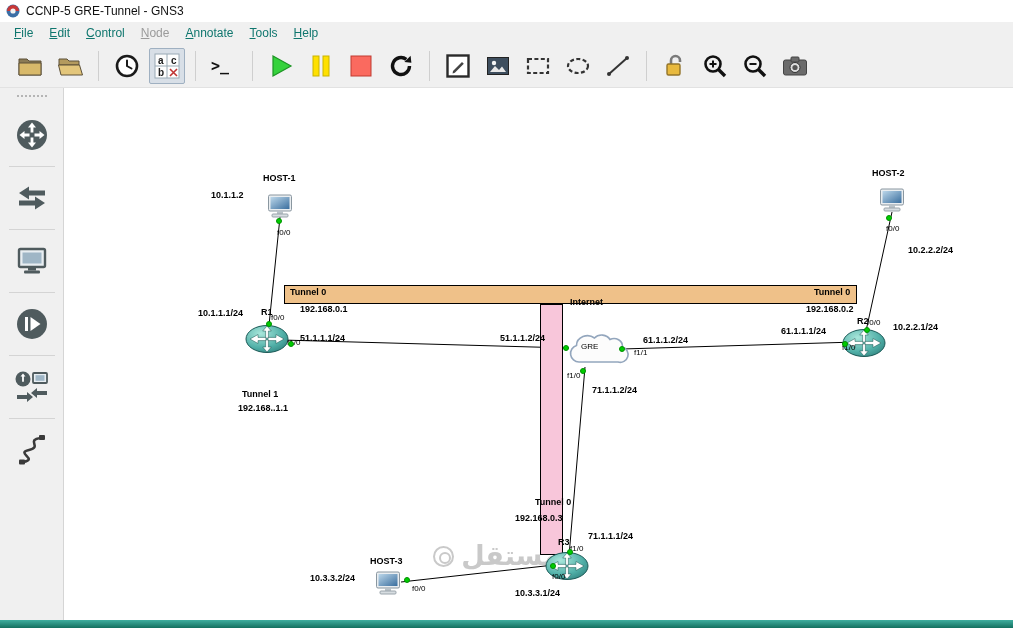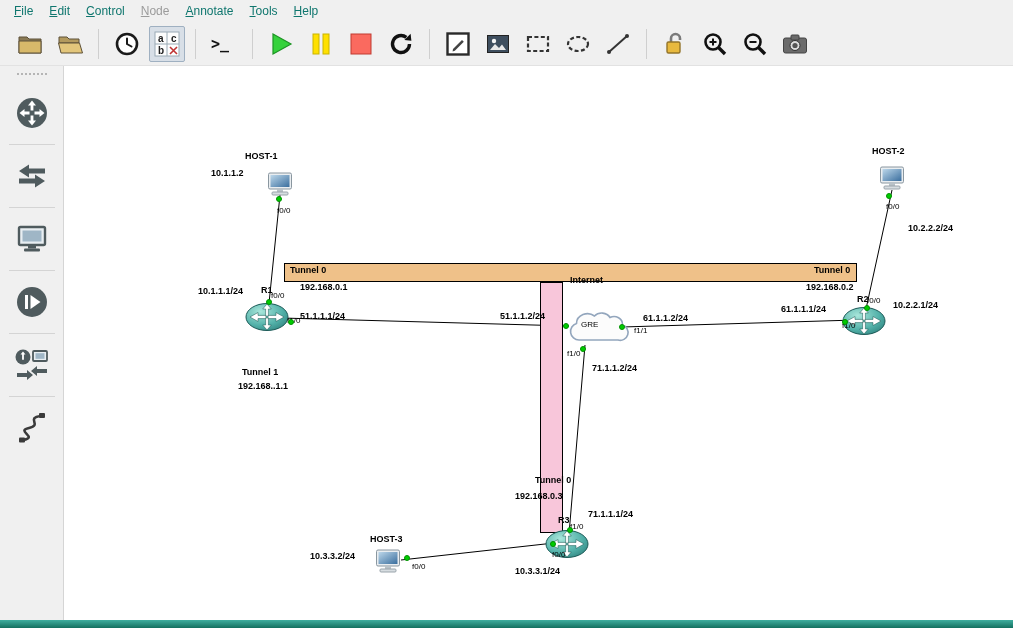--- a/index.html
+++ b/index.html
@@ -32,20 +32,30 @@
   .lbl.name{font-size:9px;font-weight:bold;}
   .lbl.note{font-size:9px;font-weight:bold;}
   .lbl.iface{font-size:8px;}
   .dot{position:absolute;width:6px;height:6px;border-radius:50%;background:#00cc00;border:1px solid #009100;z-index:7;}
   .bottomstrip{height:8px;background:linear-gradient(#3fae9f,#13705f);flex:0 0 auto;}
 </style>
 </head>
 <body>
 
 <div class="window">
+  <div class="titlebar">
+    <span style="line-height:0;">
+      <svg width="14" height="14" viewBox="0 0 14 14">
+          <circle cx="7" cy="7" r="6.5" fill="#3b6ea5"></circle>
+          <path d="M1 7 a6 6 0 0 1 12 0" fill="#c83737"></path>
+          <circle cx="7" cy="7" r="2.6" fill="#f2f2f2"></circle>
+        </svg>
+    </span>
+    <span>CCNP-5 GRE-Tunnel - GNS3</span>
+  </div>
 
   <div class="menubar" id="menubar">
       <span class="menu-item"><u>F</u>ile</span>
       <span class="menu-item"><u>E</u>dit</span>
       <span class="menu-item"><u>C</u>ontrol</span>
       <span class="menu-item disabled"><u>N</u>ode</span>
       <span class="menu-item"><u>A</u>nnotate</span>
       <span class="menu-item"><u>T</u>ools</span>
       <span class="menu-item"><u>H</u>elp</span>
     </div>
@@ -236,20 +246,24 @@
     <div class="canvas" id="canvas">
       <svg id="links-svg">
           <line x1="216" y1="129" x2="204" y2="247" stroke="#000" stroke-width="1"></line>
           <line x1="218" y1="252" x2="505" y2="260" stroke="#000" stroke-width="1"></line>
           <line x1="558" y1="261" x2="792" y2="254" stroke="#000" stroke-width="1"></line>
           <line x1="802" y1="243" x2="828" y2="124" stroke="#000" stroke-width="1"></line>
           <line x1="521" y1="279" x2="505" y2="468" stroke="#000" stroke-width="1"></line>
           <line x1="337" y1="494" x2="490" y2="477" stroke="#000" stroke-width="1"></line>
         </svg>
       <div class="watermark">
+        <div class="wm-top">
+          <span class="wm-logo"></span>
+          <span>مستقل</span>
+        </div>
       </div>
     <div class="shape" style="left: 220px; top: 197px; width: 573px; height: 19px; background: rgb(239, 193, 137);"></div>
         <div class="shape" style="left: 476px; top: 216px; width: 23px; height: 251px; background: rgb(248, 198, 218);"></div>
         <div class="node" style="left: 203px; top: 106px;"><svg width="26" height="24" viewBox="0 0 26 24">
             <defs>
               <linearGradient id="pcscr" x1="0" y1="0" x2="1" y2="1">
                 <stop offset="0" stop-color="#bcd7ea"></stop>
                 <stop offset="1" stop-color="#3a6e9e"></stop>
               </linearGradient>
             </defs>
@@ -326,21 +340,21 @@
             <g fill="#fff" stroke="#17504d" stroke-width="0.5">
               <path d="M23 13.4 h8 v-2.9 l8 4.5 -8 4.5 v-2.9 h-8 z"></path>
               <path d="M21 16.6 h-8 v2.9 l-8 -4.5 8 -4.5 v2.9 h8 z"></path>
               <path d="M20.6 14 v-7 h-2.9 l4.3 -5 4.3 5 h-2.9 v7 z"></path>
               <path d="M23.4 16 v7 h2.9 l-4.3 5 -4.3 -5 h2.9 v-7 z"></path>
             </g>
           </svg></div>
         <div class="node" style="left: 500px; top: 241px;"><svg width="66" height="44" viewBox="0 0 66 44">
             <path d="M15 33 a8.5 8.5 0 0 1 -2.5 -16.6 A11 10 0 0 1 30.5 9 a9.5 8.5 0 0 1 15.5 1.5 a8.5 8 0 0 1 12.5 7.5 a7.5 7.5 0 0 1 -4.5 15 z" fill="#fcfcfc" stroke="#93a6bd" stroke-width="1.6"></path>
           </svg></div>
-        <div class="lbl name" style="left: 181px; top: 86px;">HOST-1</div>
+        <div class="lbl name" style="left: 199px; top: 86px;">HOST-1</div>
         <div class="lbl note" style="left: 147px; top: 103px;">10.1.1.2</div>
         <div class="lbl iface" style="left: 213px; top: 141px;">f0/0</div>
         <div class="lbl name" style="left: 197px; top: 220px;">R1</div>
         <div class="lbl note" style="left: 134px; top: 221px;">10.1.1.1/24</div>
         <div class="lbl iface" style="left: 207px; top: 226px;">f0/0</div>
         <div class="lbl iface" style="left: 223px; top: 251px;">f1/0</div>
         <div class="lbl note" style="left: 236px; top: 246px;">51.1.1.1/24</div>
         <div class="lbl note" style="left: 178px; top: 302px;">Tunnel 1</div>
         <div class="lbl note" style="left: 174px; top: 316px;">192.168..1.1</div>
         <div class="lbl note" style="left: 226px; top: 200px;">Tunnel 0</div>

